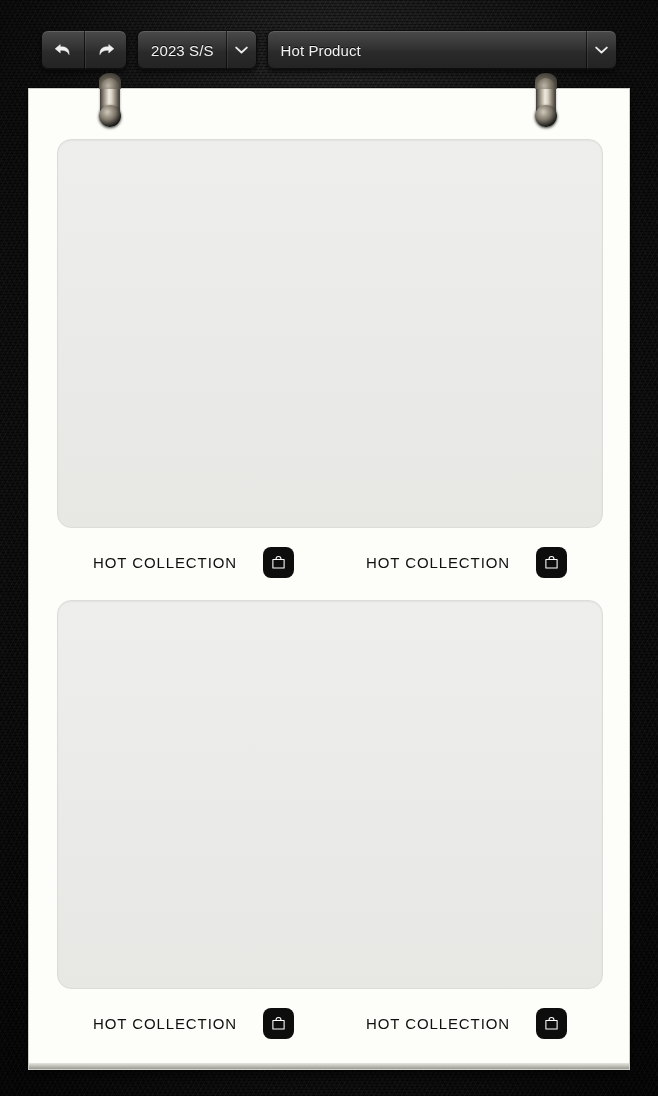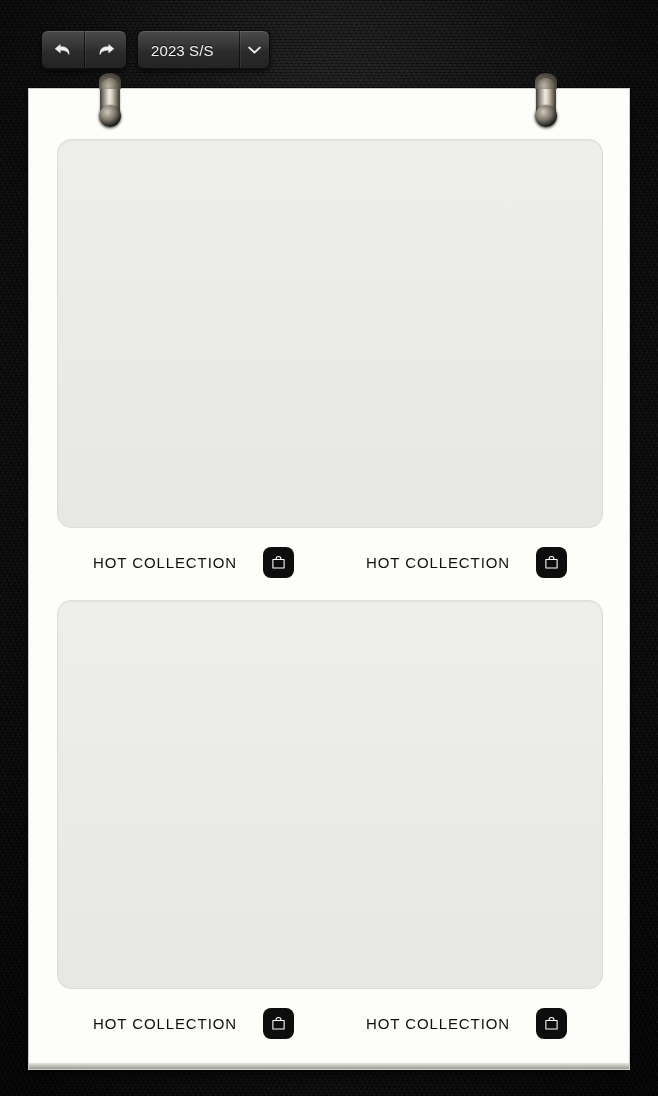--- a/index.html
+++ b/index.html
@@ -75,21 +75,21 @@
 
   .tb-select {
     display: flex;
     align-items: center;
     cursor: pointer;
   }
   .tb-select .sel-label {
     color: #f2f2f2;
     font-size: 15px;
     letter-spacing: 0.1px;
-    padding: 0 25px 0 13px;
+    padding: 0 12px 0 13px;
     white-space: nowrap;
     text-shadow: 0 -1px 0 rgba(0,0,0,0.8);
     display: flex;
     align-items: center;
     height: 100%;
   }
   .tb-select .sel-caret {
     width: 30px;
     display: flex;
     align-items: center;
@@ -248,20 +248,28 @@
 
     <div class="tb-group tb-select sel-season">
       <span class="sel-label">2023 S/S</span>
       <span class="sel-caret">
         <svg class="caret" viewBox="0 0 13 8">
           <path d="M1.2 1.6 L6.5 6.5 L11.8 1.6" fill="none" stroke="#eaeaea" stroke-width="1.9" stroke-linecap="round" stroke-linejoin="round"></path>
         </svg>
       </span>
     </div>
 
+    <div class="tb-group tb-select sel-category">
+      <span class="sel-label">Hot Product</span>
+      <span class="sel-caret">
+        <svg class="caret" viewBox="0 0 13 8">
+          <path d="M1.2 1.6 L6.5 6.5 L11.8 1.6" fill="none" stroke="#eaeaea" stroke-width="1.9" stroke-linecap="round" stroke-linejoin="round"></path>
+        </svg>
+      </span>
+    </div>
 
 
   </div>
 
   <div class="page">
     <div class="sheet">
 
       <div class="lookbook-block block-1">
         <div class="media-frame"></div>
         <div class="caption-row">

